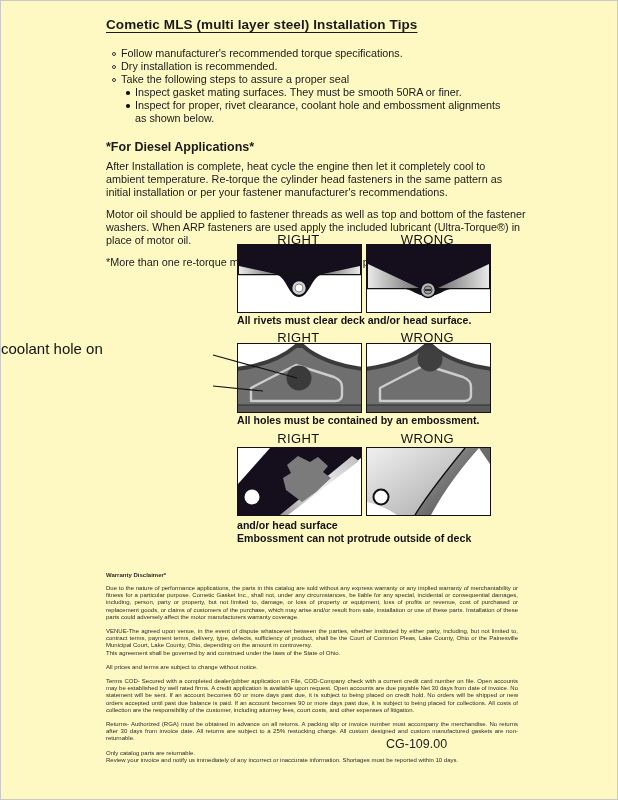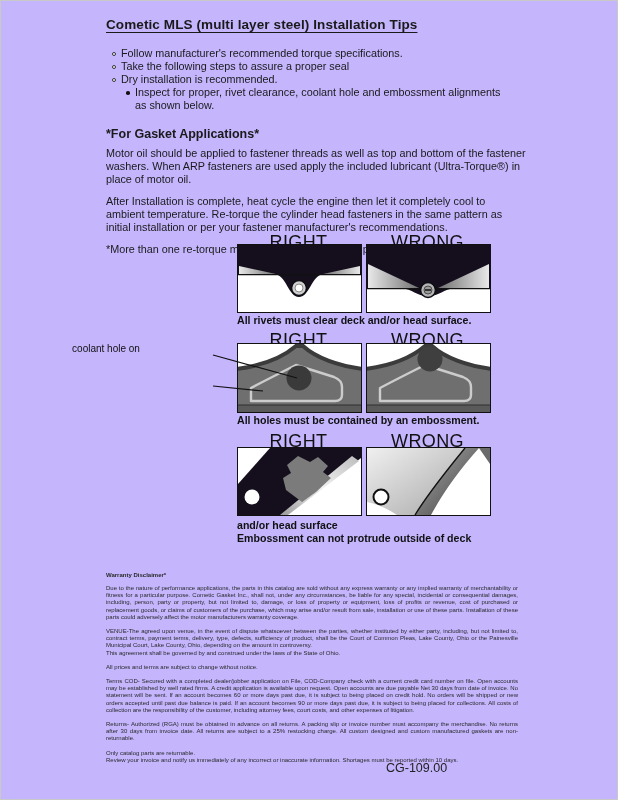--- a/index.html
+++ b/index.html
@@ -1,17 +1,17 @@
 <!DOCTYPE html>
 <html><head>
 <meta charset="utf-8">
 <style>
   html,body{margin:0;padding:0;background:#ffffff;}
   .page{
-    position:relative;width:618px;height:800px;background:#c4b5fd;
+    position:relative;width:618px;height:800px;background:#fef9c3;
     border:1px solid #c9c9c9;box-sizing:border-box;overflow:hidden;
     font-family:"Liberation Sans", sans-serif;color:#1a1a1a;
   }
   
   .top-text{position:absolute;top:16px;left:105px;width:420px;}
   .doc-title{
     font-size:13.5px;font-weight:bold;text-decoration:underline;
     text-underline-offset:3px;margin:0 0 9px 0;letter-spacing:.1px;
   }
   .tip-list{list-style:none;margin:15px;padding:0;font-size:10.8px;line-height:13px;}
@@ -19,37 +19,37 @@
   .tip-list li .mk{
     position:absolute;left:-9px;top:4.5px;width:4px;height:4px;border-radius:50%;
     border:1px solid #333;background:#fff;box-sizing:border-box;
   }
   .tip-list li.sub{padding-left:14px;}
   .tip-list li.sub .mk{left:5px;top:5px;width:3.5px;height:3.5px;background:#111;border:none;}
   .diesel-heading{font-size:12.5px;font-weight:bold;margin:13px 0 6px 0;}
   .para{font-size:10.8px;line-height:13px;margin:0 0 9px 0;}
   
   .diagrams{position:absolute;top:231px;left:0;width:618px;height:340px;}
-  .dlabel{position:absolute;width:123px;text-align:center;font-size:18px;
+  .dlabel{position:absolute;width:123px;text-align:center;font-size:13px;
     letter-spacing:.4px;color:#111;font-weight:400;}
   .dpanel{position:absolute;width:123px;background:#fff;border:1.6px solid #111;
     box-sizing:content-box;}
   .dpanel svg{display:block;}
   .dcaption{position:absolute;left:236px;font-size:10.6px;font-weight:bold;
     line-height:12.5px;color:#111;width:280px;}
-  .side-label{position:absolute;left:0;width:210px;text-align:center;
-    font-size:10px;line-height:10.5px;color:#111;}
+  .side-label{position:absolute;left:0;width:210px;text-align:left;
+    font-size:15px;line-height:10.5px;color:#111;}
   .leader-overlay{position:absolute;pointer-events:none;z-index:6;}
   
   .legal{position:absolute;top:571px;left:105px;width:412px;color:#2a2a2a;}
   .legal-heading{font-size:6px;font-weight:bold;margin:0 0 7px 0;}
   .lp{font-size:6px;line-height:7.2px;margin:0 0 7px 0;text-align:justify;}
   .lp.tight{margin:0;}
   
-  .doc-number{position:absolute;left:385px;top:760px;font-size:12.5px;color:#222;}
+  .doc-number{position:absolute;left:385px;top:736px;font-size:12.5px;color:#222;}
 </style>
 </head>
 <body>
 
 <div class="page">
 
   <svg width="0" height="0" style="position:absolute" aria-hidden="true">
     <defs>
       <linearGradient id="gWedgeL" x1="0" y1="0" x2="1" y2="0">
         <stop offset="0" stop-color="#e9e9e9"></stop>
@@ -72,27 +72,28 @@
         <stop offset="0" stop-color="#ababab"></stop>
           <stop offset="1" stop-color="#3f3f3f"></stop>
       </linearGradient>
     </defs>
   </svg>
 
   <div class="top-text">
     <h1 class="doc-title">Cometic MLS (multi layer steel) Installation Tips</h1>
     <ul class="tip-list">
       <li><span class="mk"></span><span>Follow manufacturer's recommended torque specifications.</span></li>
+      <li><span class="mk"></span><span>Dry installation is recommended.</span></li>
       <li><span class="mk"></span><span>Take the following steps to assure a proper seal</span></li>
-      <li><span class="mk"></span><span>Dry installation is recommended.</span></li>
+      <li class="sub"><span class="mk"></span><span>Inspect gasket mating surfaces.  They must be smooth 50RA or finer.</span></li>
       <li class="sub"><span class="mk"></span><span>Inspect for proper, rivet clearance, coolant hole and embossment alignments as shown below.</span></li>
     </ul>
-    <h2 class="diesel-heading">*For Gasket Applications*</h2>
+    <h2 class="diesel-heading">*For Diesel Applications*</h2>
+    <p class="para">After Installation is complete, heat cycle the engine then let it completely cool to ambient temperature. Re-torque the cylinder head fasteners in the same pattern as initial installation or per your fastener manufacturer's recommendations.</p>
     <p class="para">Motor oil should be applied to fastener threads as well as top and bottom of the fastener washers. When ARP fasteners are used apply the included lubricant (Ultra-Torque®) in place of motor oil.</p>
-    <p class="para">After Installation is complete, heat cycle the engine then let it completely cool to ambient temperature. Re-torque the cylinder head fasteners in the same pattern as initial installation or per your fastener manufacturer's recommendations.</p>
     <p class="para">*More than one re-torque may be required to achieve proper fastener stretch*</p>
   </div>
 
   <div class="diagrams">
 
     <div class="dlabel" style="left:236px;top:0px;">RIGHT</div>
     <div class="dlabel" style="left:365px;top:0px;">WRONG</div>
 
     <div class="dpanel" style="left:236px;top:12px;">
       <svg viewBox="0 0 123 67" width="123" height="67">

